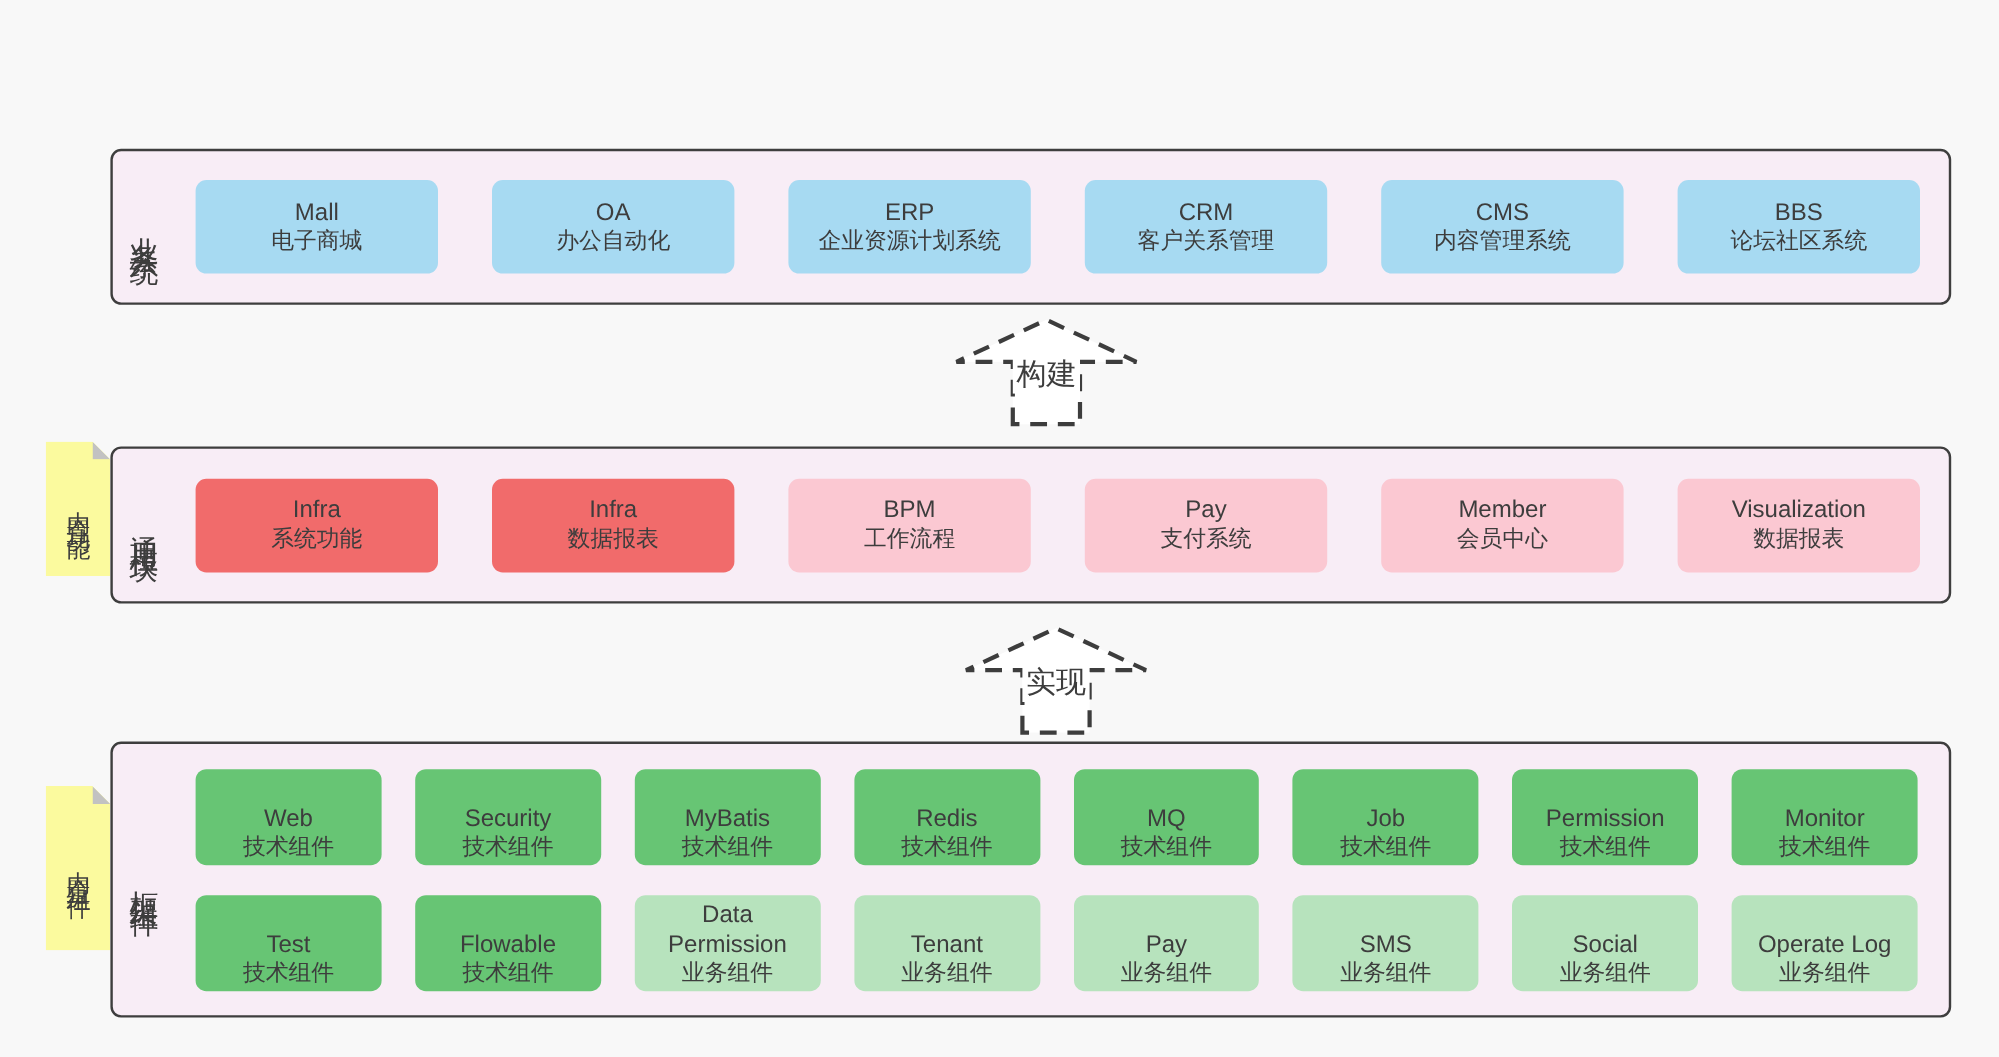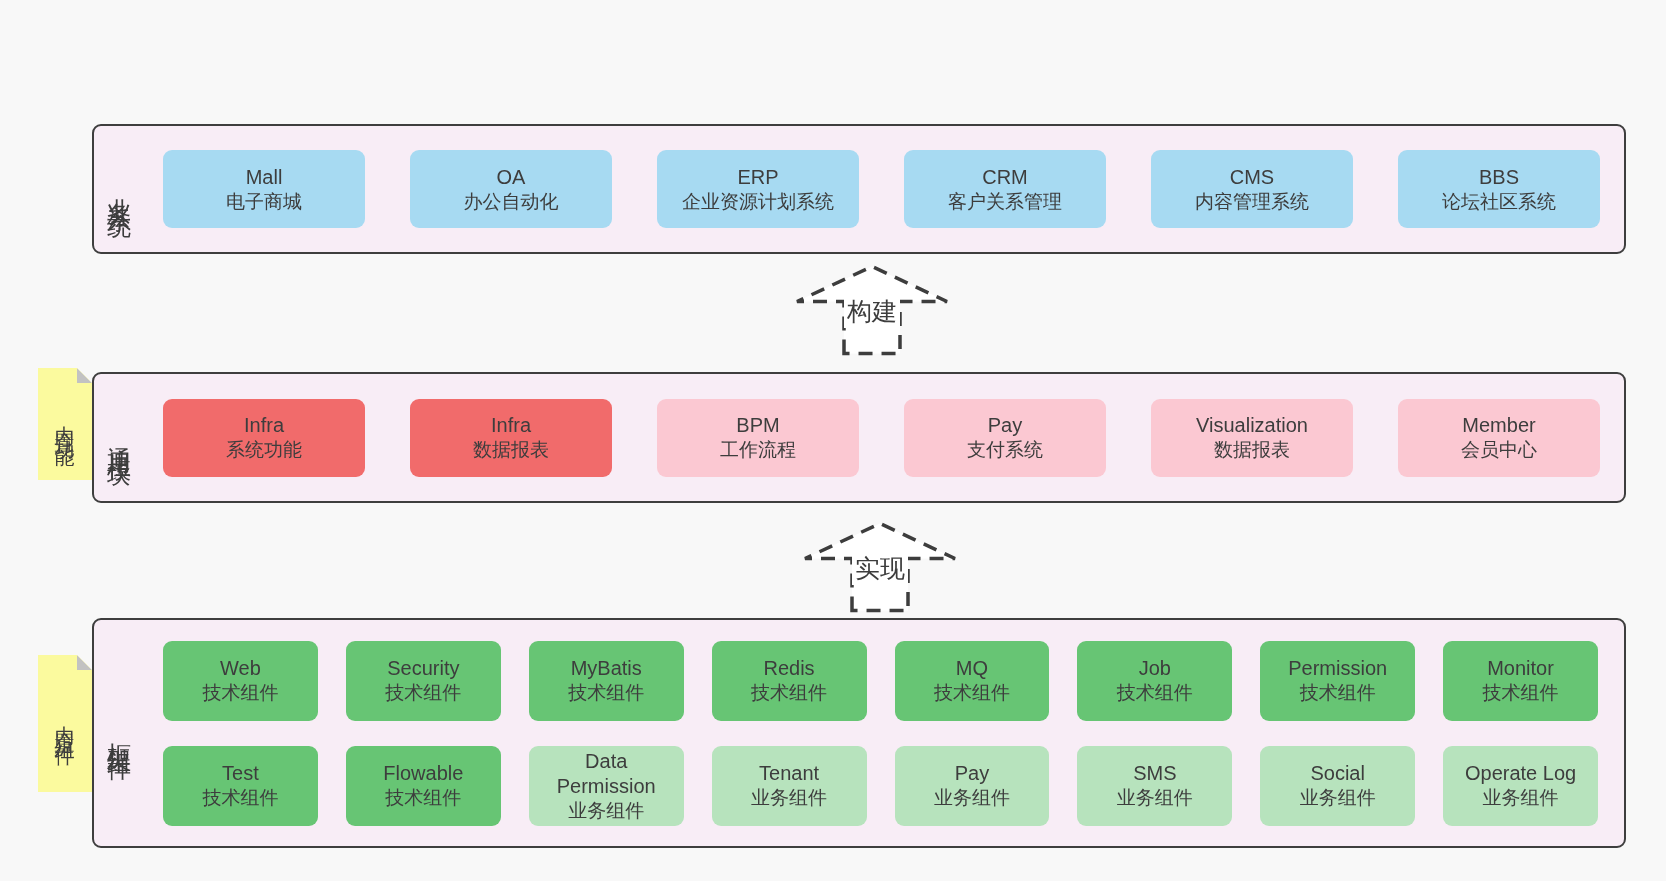--- a/index.html
+++ b/index.html
@@ -27,21 +27,21 @@
     white-space:nowrap;
   }
   .box-row{display:flex;flex:1;gap:45px;margin:0 24px 0 26px;min-width:0;}
   .grid{flex:1;display:flex;flex-direction:column;gap:25px;margin:0 26px 0 26px;min-width:0;}
   .grid .box-row{gap:28px;margin:0;}
   .box{
     flex:1;min-width:0;height:78px;border-radius:9px;
     display:flex;flex-direction:column;justify-content:center;align-items:center;
     text-align:center;line-height:1.25;padding:2px 20px;box-sizing:border-box;
   }
-  .grid .box{height:80px;}
+  .grid .box{height:80px;justify-content:flex-end;}
   .box-en{font-size:20px;}
   .box-zh{font-size:19px;}
   .v-blue{background:var(--blue,#a7daf2);}
   .v-red{background:var(--red,#f16b6b);}
   .v-pink{background:var(--pink,#fbc8d2);}
   .v-green{background:var(--green,#67c574);}
   .v-lightgreen{background:var(--lightgreen,#b7e3bd);}
   
   .arrow{position:absolute;width:170px;height:100px;}
   .arrow svg{position:absolute;inset:0;width:100%;height:100%;overflow:visible;}
@@ -127,26 +127,26 @@
       </div>
       <div class="box v-pink">
         <div class="box-en">BPM</div>
         <div class="box-zh">工作流程</div>
       </div>
       <div class="box v-pink">
         <div class="box-en">Pay</div>
         <div class="box-zh">支付系统</div>
       </div>
       <div class="box v-pink">
+        <div class="box-en">Member</div>
+        <div class="box-zh">会员中心</div>
+      </div>
+      <div class="box v-pink">
         <div class="box-en">Visualization</div>
         <div class="box-zh">数据报表</div>
-      </div>
-      <div class="box v-pink">
-        <div class="box-en">Member</div>
-        <div class="box-zh">会员中心</div>
       </div>
     </div>
 </section>
 
 <div class="arrow" id="arrow-implement">
   <svg viewBox="0 0 170 95" aria-hidden="true">
     <path d="M57 92 L57 40 L10 40 L85 5 L160 40 L113 40 L113 92 Z" fill="#ffffff" stroke="#3d3d3d" stroke-width="3.5" stroke-dasharray="14 9" stroke-linejoin="miter"></path>
   </svg>
   <span class="arrow-label">实现</span>
 </div>

